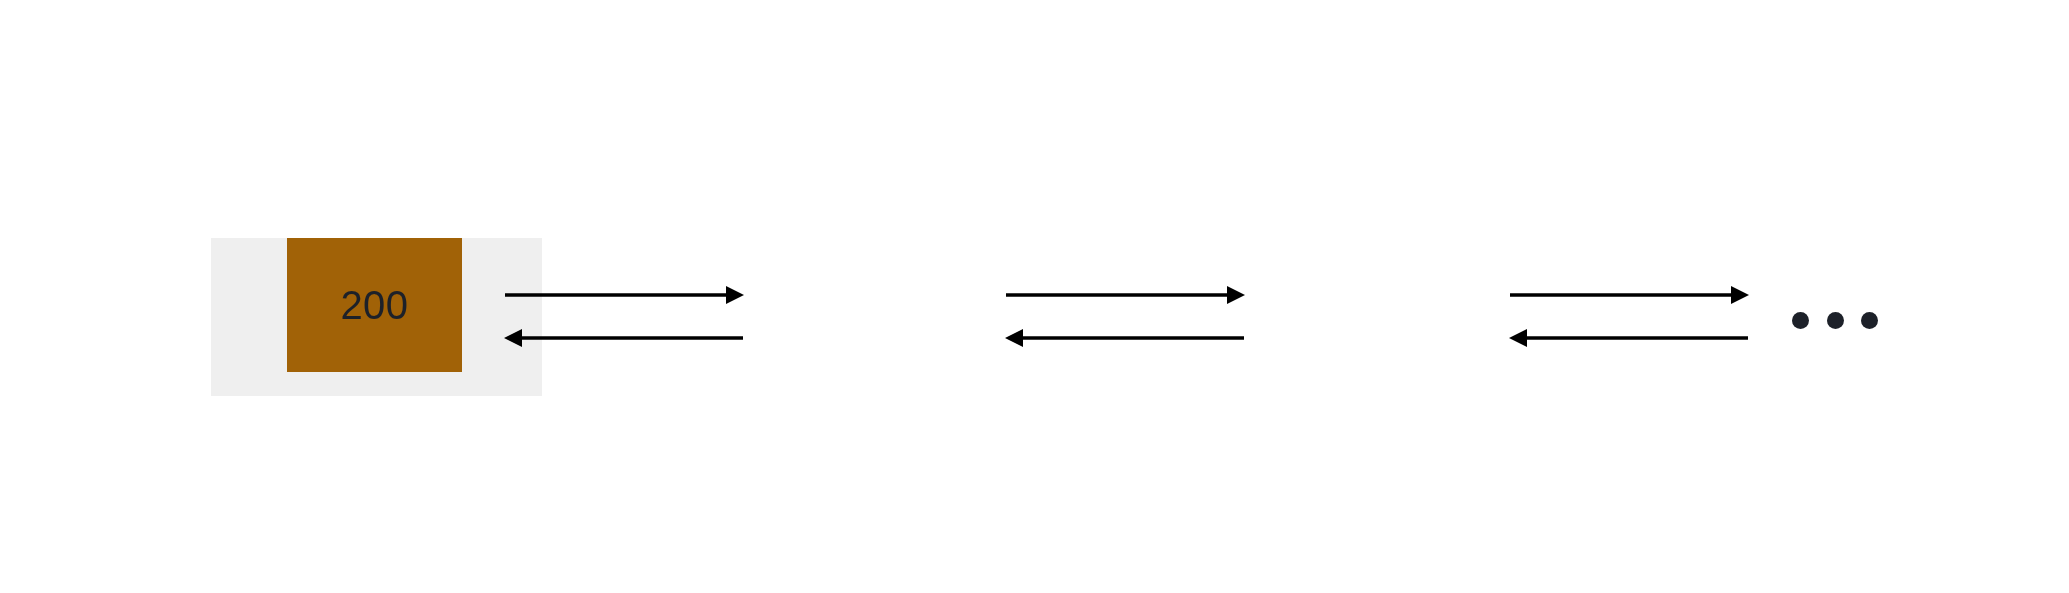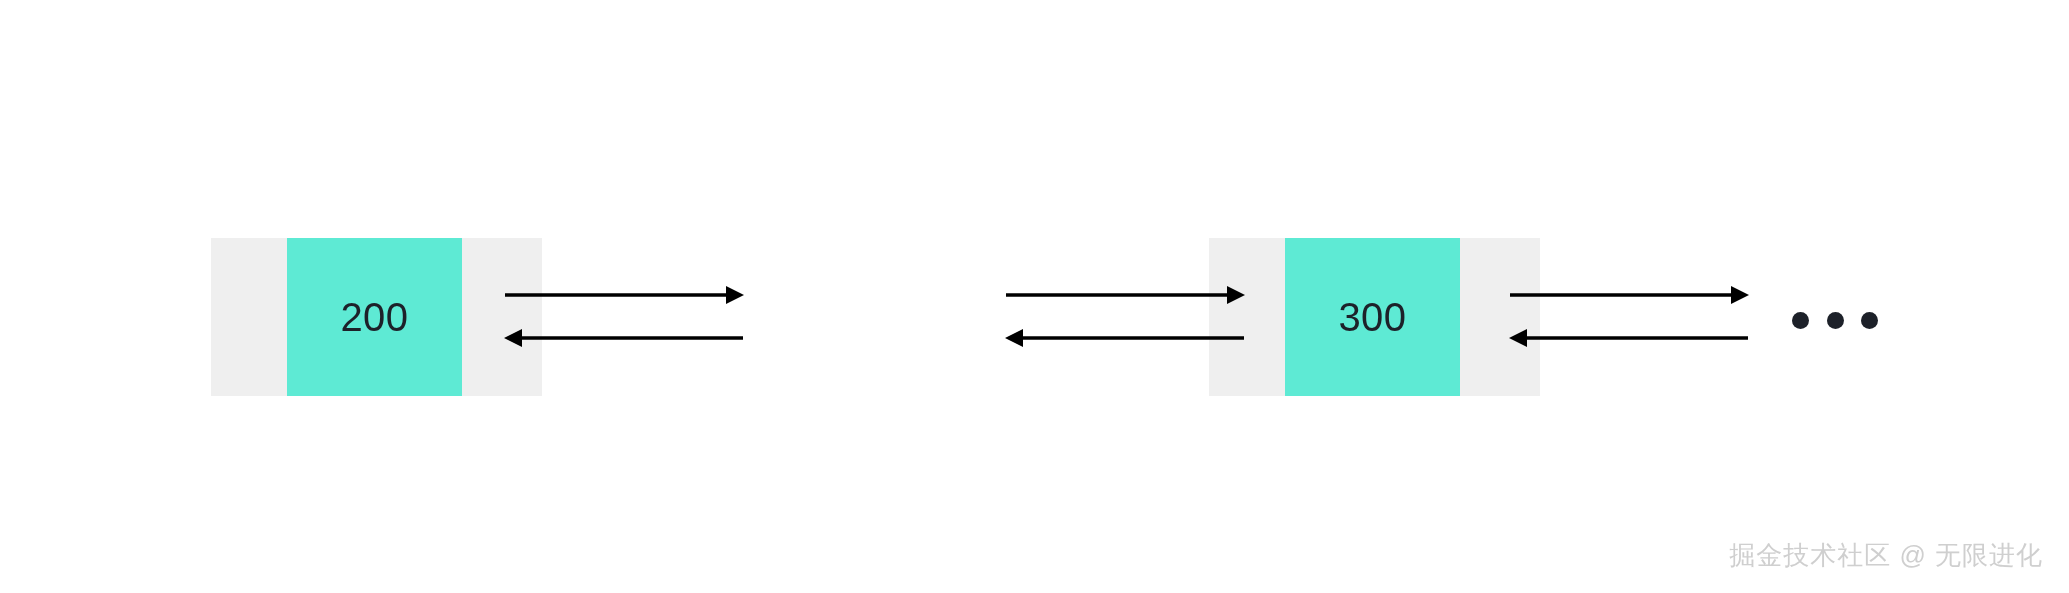--- a/index.html
+++ b/index.html
@@ -29,22 +29,22 @@
     width: 331px;
     height: 158px;
     background: #EFEFEF;
     box-sizing: border-box;
   }
   .node-inner {
     position: absolute;
     left: 76px;
     top: 0px;
     width: 175px;
-    height: 158px;
-    background: #5eead4;
+    height: 134px;
+    background: #a16207;
     display: flex;
     align-items: center;
     justify-content: center;
     box-sizing: border-box;
   }
   .node-value {
     font-family: "Liberation Sans", "DejaVu Sans", sans-serif;
     font-size: 40px;
     font-weight: 400;
     color: #1D2129;
@@ -112,25 +112,20 @@
 
 <div id="diagram-canvas">
 
   <div class="node" id="node-0">
     <div class="node-inner">
       <span class="node-value">200</span>
     </div>
   </div>
 
 
-  <div class="node" id="node-2">
-    <div class="node-inner">
-      <span class="node-value">300</span>
-    </div>
-  </div>
 
   <div class="arrow-pair" id="arrow-pair-0">
     <svg class="arrow-svg" viewBox="0 0 248 78" xmlns="http://www.w3.org/2000/svg">
       <g>
         <line x1="5" y1="17" x2="228" y2="17" stroke="#000000" stroke-width="3.5"></line>
         <polygon points="244,17 226,8 226,26" fill="#000000"></polygon>
       </g>
       <g>
         <line x1="20" y1="60" x2="243" y2="60" stroke="#000000" stroke-width="3.5"></line>
         <polygon points="4,60 22,51 22,69" fill="#000000"></polygon>
@@ -163,15 +158,14 @@
       </g>
     </svg>
   </div>
 
   <div id="ellipsis">
     <span class="ellipsis-dot"></span>
     <span class="ellipsis-dot"></span>
     <span class="ellipsis-dot"></span>
   </div>
 
-  <div id="watermark">掘金技术社区 @ 无限进化</div>
 
 </div>
 
 </body></html>

